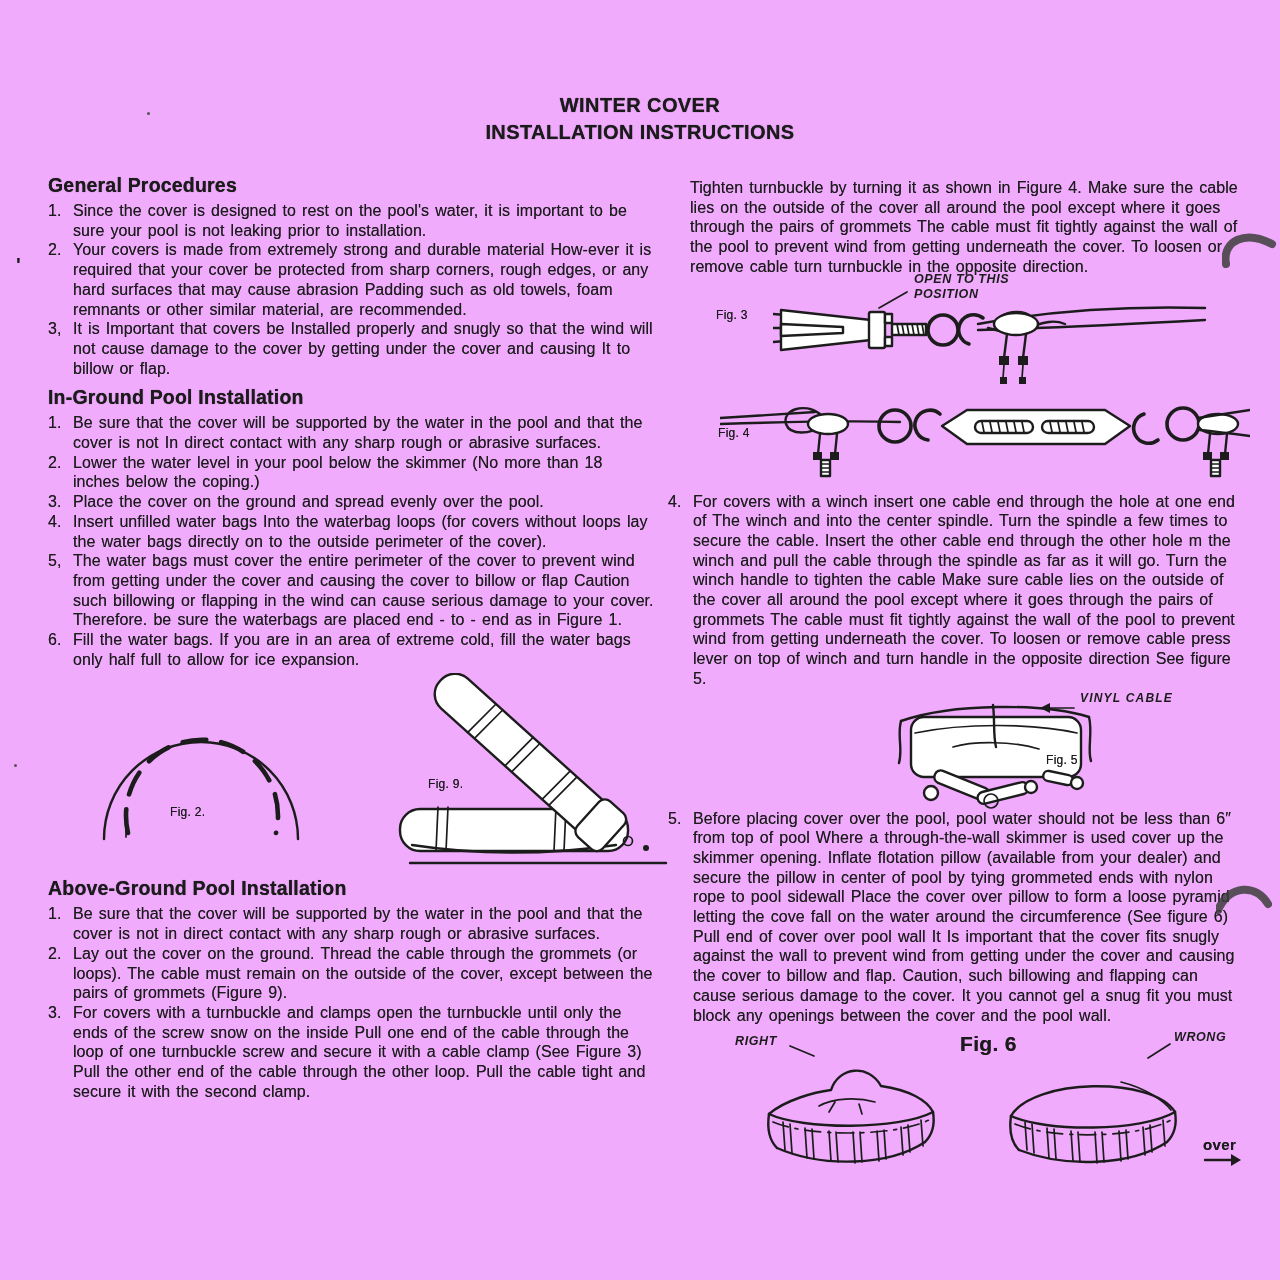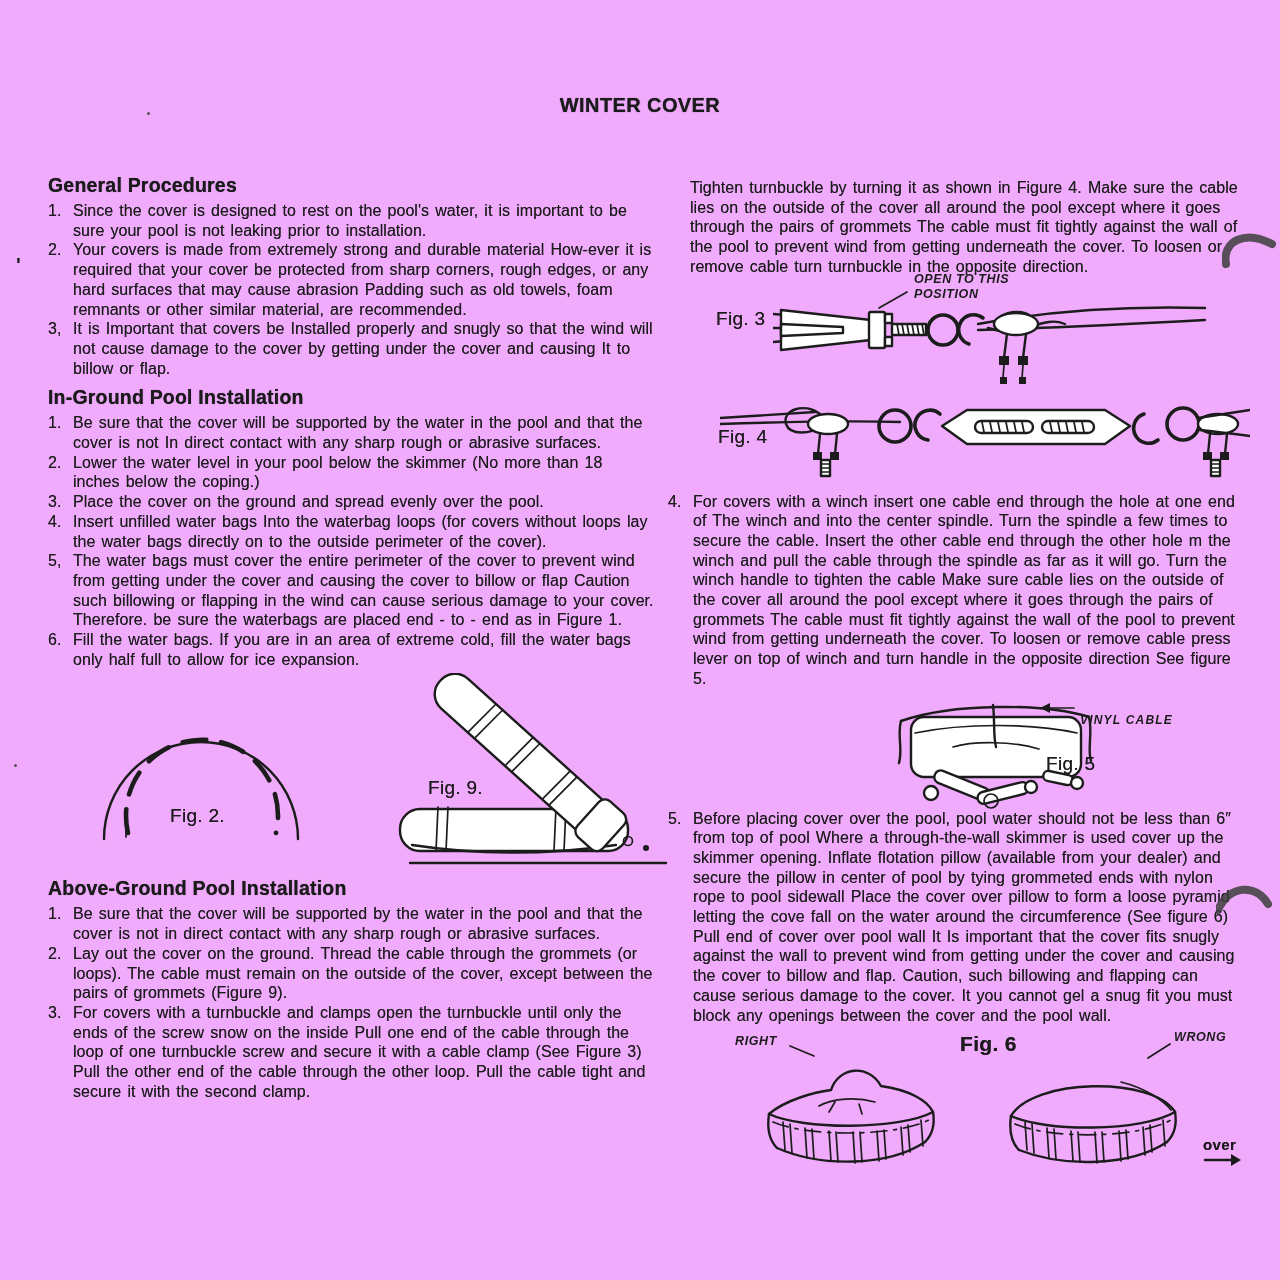--- a/index.html
+++ b/index.html
@@ -20,21 +20,21 @@
   .body-text,.li{font-size:16px;line-height:19.7px;letter-spacing:.05px;word-spacing:1.6px;
      text-shadow:0 0 .5px rgba(25,25,25,.65);}
   p{margin:0;}
   .indent{margin-left:22px;}
   .li{display:flex;align-items:flex-start;}
   .li .num{flex:0 0 25px;}
   .li .txt{flex:1;}
   .mt4{margin-top:4px;}
 
   .fig{position:relative;}
-  .figcap{position:absolute;font-size:19px;letter-spacing:.3px;
+  .figcap{position:absolute;font-size:12px;letter-spacing:.3px;
           text-shadow:0 0 .6px rgba(0,0,0,.7);}
   .figlabel{position:absolute;font-size:12.5px;font-style:italic;font-weight:bold;
             letter-spacing:.6px;line-height:15px;}
   .smallcaps{font-size:12px;font-weight:bold;letter-spacing:1.2px;}
 
   .figrow{height:196px;margin-top:4px;}
   .fig3block{height:112px;margin-top:3px;}
   .fig4block{height:96px;}
   .fig5block{height:120px;}
   .fig6block{height:142px;margin-top:5px;}
@@ -53,20 +53,21 @@
   .over-label{font-size:15px;font-weight:bold;letter-spacing:.4px;
               text-shadow:0 0 .5px rgba(0,0,0,.7);}
 </style>
 </head>
 <body>
 
 <div class="page">
 
   <header class="doc-title">
     <div>WINTER COVER</div>
+    <div>INSTALLATION INSTRUCTIONS</div>
   </header>
 
   <section class="col col-left">
 
     <h2>General Procedures</h2>
     <div class="li">
       <span class="num">1.</span>
       <span class="txt">Since the cover is designed to rest on the pool's water, it is important to be sure your pool is not leaking prior to installation.</span>
     </div>
     <div class="li">
@@ -228,21 +229,21 @@
         <circle class="sf" cx="38" cy="102" r="7"></circle>
         <circle class="sf" cx="138" cy="96" r="6"></circle>
         <circle class="s2" cx="98" cy="110" r="7"></circle>
         <rect class="sf" x="150" y="82" width="30" height="10" rx="5" transform="rotate(12 165 87)"></rect>
         <circle class="sf" cx="184" cy="92" r="6"></circle>
       </svg>
       <svg class="abs" style="left:370px;top:12px;" width="38" height="14" viewBox="0 0 38 14">
         <line class="s2" x1="36" y1="7" x2="10" y2="7"></line>
         <polygon class="sd" points="12,2 2,7 12,12"></polygon>
       </svg>
-      <div class="figlabel smallcaps" style="left:412px;top:2px;margin-top:22px;">VINYL CABLE</div>
+      <div class="figlabel smallcaps" style="left:412px;top:2px;">VINYL CABLE</div>
       <div class="figcap" style="left:378px;top:64px;text-align:right;">Fig. 5</div>
     </div>
 
     <div class="li">
       <span class="num">5.</span>
       <span class="txt">Before placing cover over the pool, pool water should not be less than 6″ from top of pool Where a through-the-wall skimmer is used cover up the skimmer opening. Inflate flotation pillow (available from your dealer) and secure the pillow in center of pool by tying grommeted ends with nylon rope to pool sidewall Place the cover over pillow to form a loose pyramid letting the cove fall on the water around the circumference (See figure 6) Pull end of cover over pool wall It Is important that the cover fits snugly against the wall to prevent wind from getting under the cover and causing the cover to billow and flap. Caution, such billowing and flapping can cause serious damage to the cover. It you cannot gel a snug fit you must block any openings between the cover and the pool wall.</span>
     </div>
 
     <div class="fig fig6block">
       <div class="figlabel" style="left:67px;top:4px;">RIGHT</div>

